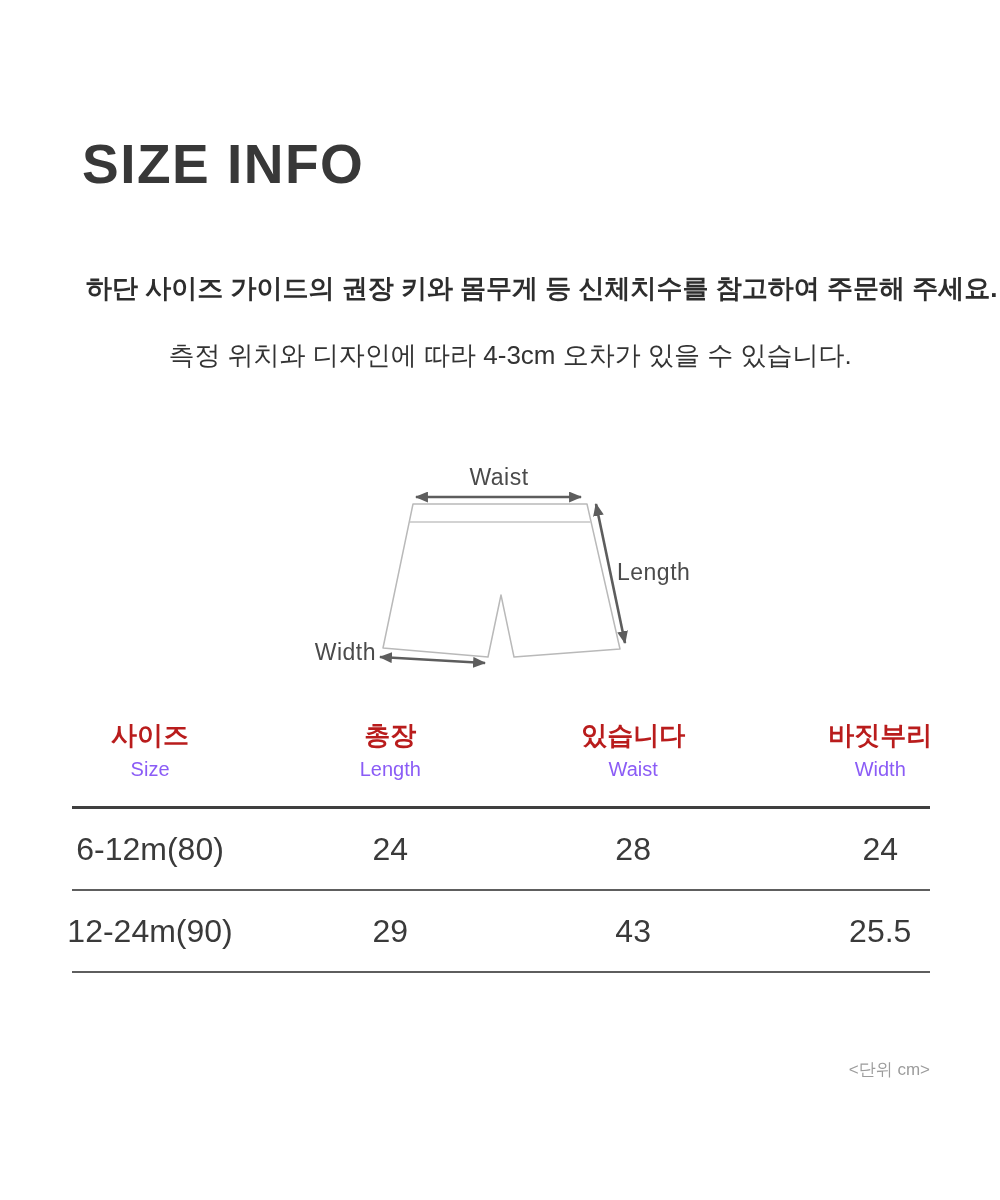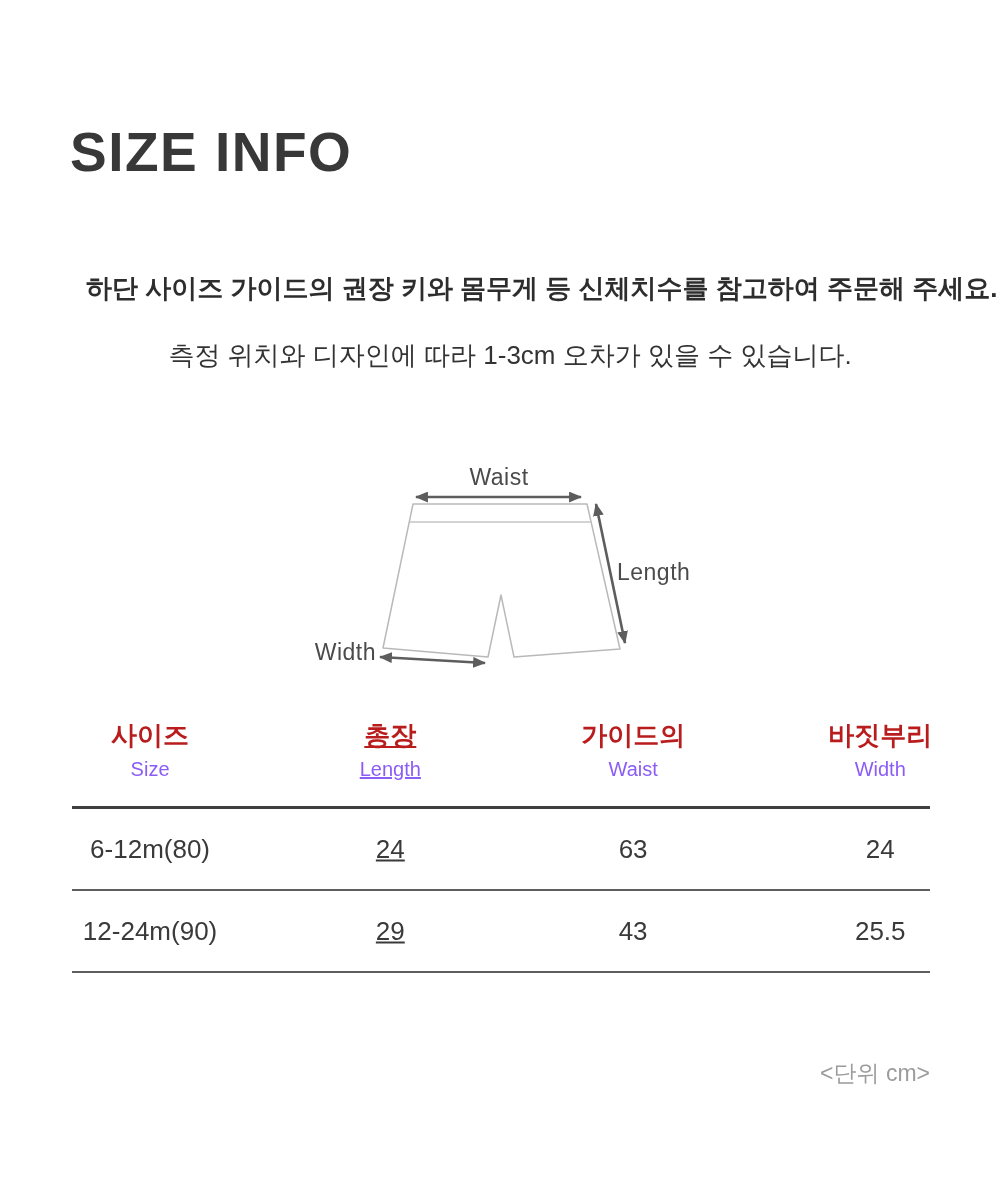--- a/index.html
+++ b/index.html
@@ -8,21 +8,21 @@
     width: 1000px;
     height: 1200px;
     background: #ffffff;
     font-family: "Liberation Sans", sans-serif;
     overflow: hidden;
   }
   .title {
     position: absolute;
     left: 70px;
     top: 122px;
-    margin: 0;
+    margin: 12px;
     font-size: 55px;
     font-weight: 700;
     letter-spacing: 1.5px;
     color: #383838;
     line-height: 60px;
   }
   .intro {
     position: absolute;
     left: 70px;
     top: 247px;
@@ -80,48 +80,48 @@
   }
   .trow {
     position: relative;
     height: 80px;
     border-bottom: 2px solid #5e5e5e;
   }
   .cell {
     position: absolute;
     top: 50%;
     transform: translate(-50%, -50%);
-    font-size: 26px;
+    font-size: 32px;
     color: #3a3a3a;
     white-space: nowrap;
   }
   .c1 { left: 9.1%; }
-  .c2 { left: 37.1%; text-decoration: underline; }
+  .c2 { left: 37.1%; }
   .c3 { left: 65.4%; }
   .c4 { left: 94.2%; text-align: center; }
   .unit-note {
     position: absolute;
     left: 72px;
     top: 1058px;
     width: 858px;
     text-align: right;
-    font-size: 23px;
+    font-size: 17px;
     color: #9c9c9c;
   }
 </style>
 </head>
 <body>
 
 <div class="page">
 
   <h1 class="title">SIZE INFO</h1>
 
   <div class="intro">
     <p class="emph">하단 사이즈 가이드의 권장 키와 몸무게 등 신체치수를 참고하여 주문해 주세요.</p>
-    <p>측정 위치와 디자인에 따라 1-3cm 오차가 있을 수 있습니다.</p>
+    <p>측정 위치와 디자인에 따라 4-3cm 오차가 있을 수 있습니다.</p>
   </div>
 
   <svg class="diagram" viewBox="0 0 420 230">
     <defs>
       <marker id="ah" viewBox="0 0 12 10" refX="11" refY="5" markerWidth="13" markerHeight="11" orient="auto-start-reverse" markerUnits="userSpaceOnUse">
         <path d="M0,0 L12,5 L0,10 Z" fill="#5d5d5d"></path>
       </marker>
     </defs>
 
     <path d="M113,44 L287,44 L320,189 L214,197 L201,135 L188,197 L83,188 Z" fill="#ffffff" stroke="#b9b9b9" stroke-width="1.5" stroke-linejoin="round"></path>
@@ -135,30 +135,30 @@
     <text x="317" y="120" text-anchor="start">Length</text>
     <text x="76" y="200" text-anchor="end">Width</text>
   </svg>
 
   <div class="size-table">
     <div class="thead">
       <span class="col-ko c1">사이즈</span>
       <span class="col-en c1">Size</span>
       <span class="col-ko c2">총장</span>
       <span class="col-en c2">Length</span>
-      <span class="col-ko c3">가이드의</span>
+      <span class="col-ko c3">있습니다</span>
       <span class="col-en c3">Waist</span>
       <span class="col-ko c4">바짓부리</span>
       <span class="col-en c4">Width</span>
     </div>
 
     <div class="trow">
       <span class="cell c1">6-12m(80)</span>
       <span class="cell c2">24</span>
-      <span class="cell c3">63</span>
+      <span class="cell c3">28</span>
       <span class="cell c4">24</span>
     </div>
 
     <div class="trow">
       <span class="cell c1">12-24m(90)</span>
       <span class="cell c2">29</span>
       <span class="cell c3">43</span>
       <span class="cell c4">25.5</span>
     </div>
 

